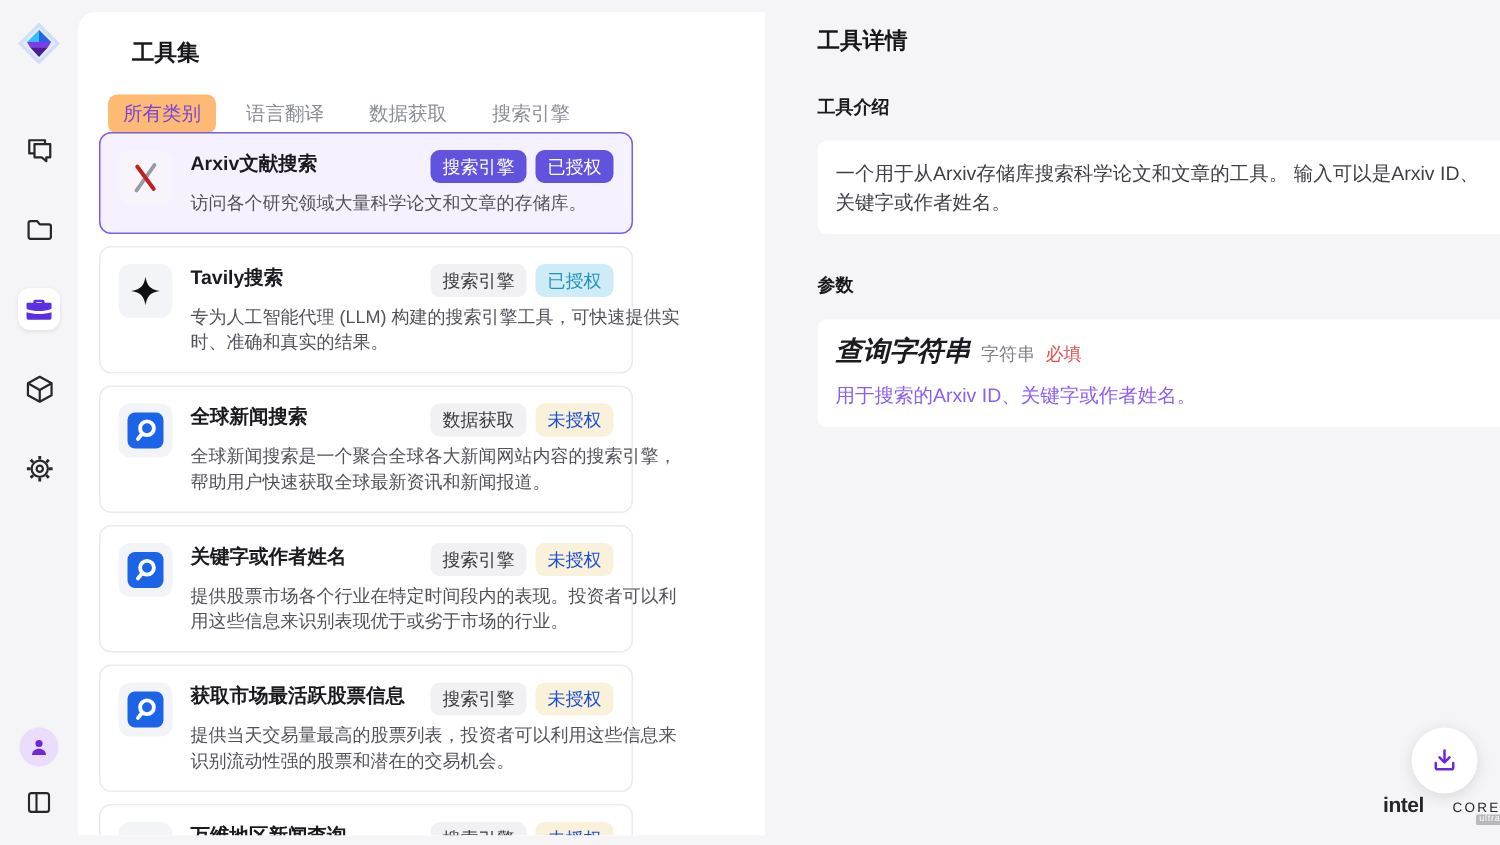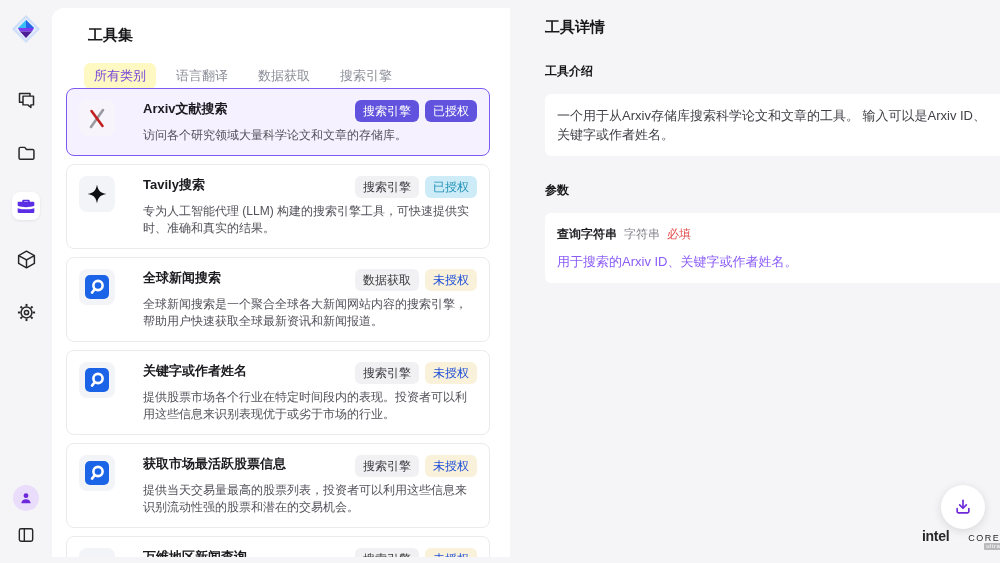--- a/index.html
+++ b/index.html
@@ -13,44 +13,44 @@
   .nav-item { width:28px; height:28px; display:flex; align-items:center; justify-content:center; border-radius:8px; cursor:pointer; }
   .nav-item.active { background:#ffffff; box-shadow:0 1px 3px rgba(0,0,0,.08); }
   .sidebar-bottom { margin-top:auto; display:flex; flex-direction:column; align-items:center; gap:10px; margin-bottom:14px; }
   .avatar { width:26px; height:26px; border-radius:50%; background:#e9ddfb; display:flex; align-items:center; justify-content:center; }
 
   
   .panel { position:absolute; left:52px; top:8px; width:458px; height:549px; background:#ffffff; border-radius:12px 0 0 0; overflow:hidden; }
   .panel-title { font-size:15px; font-weight:bold; margin:18px 0 0 36px; }
   .tabs { display:flex; align-items:center; gap:10px; margin:18px 0 0 20px; }
   .tab { font-size:13px; color:#8b8e98; padding:4px 10px; border-radius:6px; cursor:pointer; white-space:nowrap; }
-  .tab.active { background:#fef9c3; color:#7645d8;margin-left:12px; }
+  .tab.active { background:#fdba74; color:#7645d8; }
   .list { position:absolute; left:0; top:80px; bottom:0; width:458px; overflow:hidden; padding:0 0 0 14px; }
-  .card { width:424px; border:1px solid #ebebef; border-radius:8px; background:#fff; padding:11px 12px; margin-bottom:8px; display:flex; gap:28px; cursor:pointer; }
+  .card { width:356px; border:1px solid #ebebef; border-radius:8px; background:#fff; padding:11px 12px; margin-bottom:8px; display:flex; gap:12px; cursor:pointer; }
   .card.selected { background:#f6f1fe; border:1.5px solid #7d5af1; }
   .tool-icon-box { width:36px; height:36px; border-radius:8px; background:#f3f4f7; flex:none; display:flex; align-items:center; justify-content:center; }
   .card.selected .tool-icon-box { background:#f7f5fb; }
   .card-body { flex:1; min-width:0; }
   .title-row { display:flex; align-items:flex-start; }
   .tool-name { font-size:13px; font-weight:bold; color:#1a1a1f; line-height:18px; }
   .tag-group { margin-left:auto; display:flex; gap:6px; flex:none; }
   .tag { font-size:12px; line-height:14px; padding:4px 8px; border-radius:6px; white-space:nowrap; }
   .tag.solid { background:#6153dd; color:#ffffff; }
   .tag.gray  { background:#f1f1f4; color:#3a3a40; }
   .tag.cyan  { background:#cdecf8; color:#2492b8; }
   .tag.amber { background:#faf1da; color:#1d4ed8; }
   .tool-desc { font-size:12px; color:#52525b; line-height:17px; margin-top:5px; width:330px; }
 
   
   .details { position:absolute; left:533px; top:0; width:490px; height:425px; padding:18px 14px 0 12px; }
   .details-title { font-size:15px; font-weight:bold; }
   .section-heading { font-size:12px; font-weight:bold; margin-top:26px; }
   .detail-card { background:#ffffff; border-radius:6px; margin-top:14px; padding:12px; font-size:13px; color:#3f3f46; line-height:19px; }
   .param-line { display:flex; align-items:baseline; gap:7px; }
-  .param-name { font-size:12px; font-weight:bold; color:#1a1a1f; }
+  .param-name { font-size:18px; font-weight:bold; color:#1a1a1f;font-style:italic; }
   .param-type { font-size:12px; color:#7d7d86; }
   .param-required { font-size:12px; color:#e54d4d;font-family:Liberation Serif, serif; }
   .param-desc { margin-top:8px; font-size:13px; color:#8b5cf6; }
 
   
   .fab { position:absolute; left:941px; top:485px; width:44px; height:44px; border-radius:50%; background:#ffffff; border:none; box-shadow:0 2px 10px rgba(0,0,0,.12); display:flex; align-items:center; justify-content:center; cursor:pointer; }
   .intel { position:absolute; left:922px; top:528px; display:flex; align-items:baseline; gap:19px; color:#26262b; }
   .intel-word { font-size:14px; font-weight:bold; letter-spacing:-.3px; }
   .intel-core { font-size:12.5px; letter-spacing:1.5px; font-weight:400; position:relative; }
   .intel-ultra { position:absolute; right:-2px; top:13px; font-size:6px; line-height:7px; padding:0 2px; background:#b9b9bd; color:#fff; border-radius:1px; letter-spacing:.5px; }

